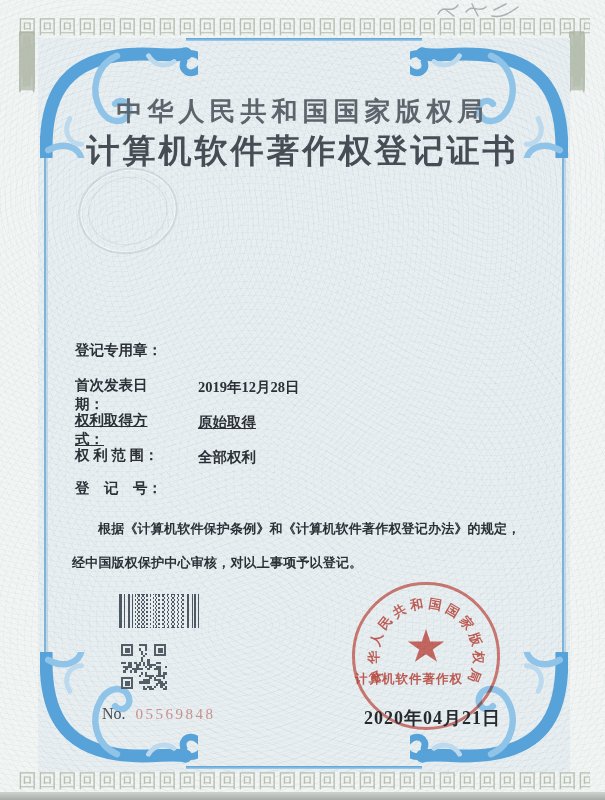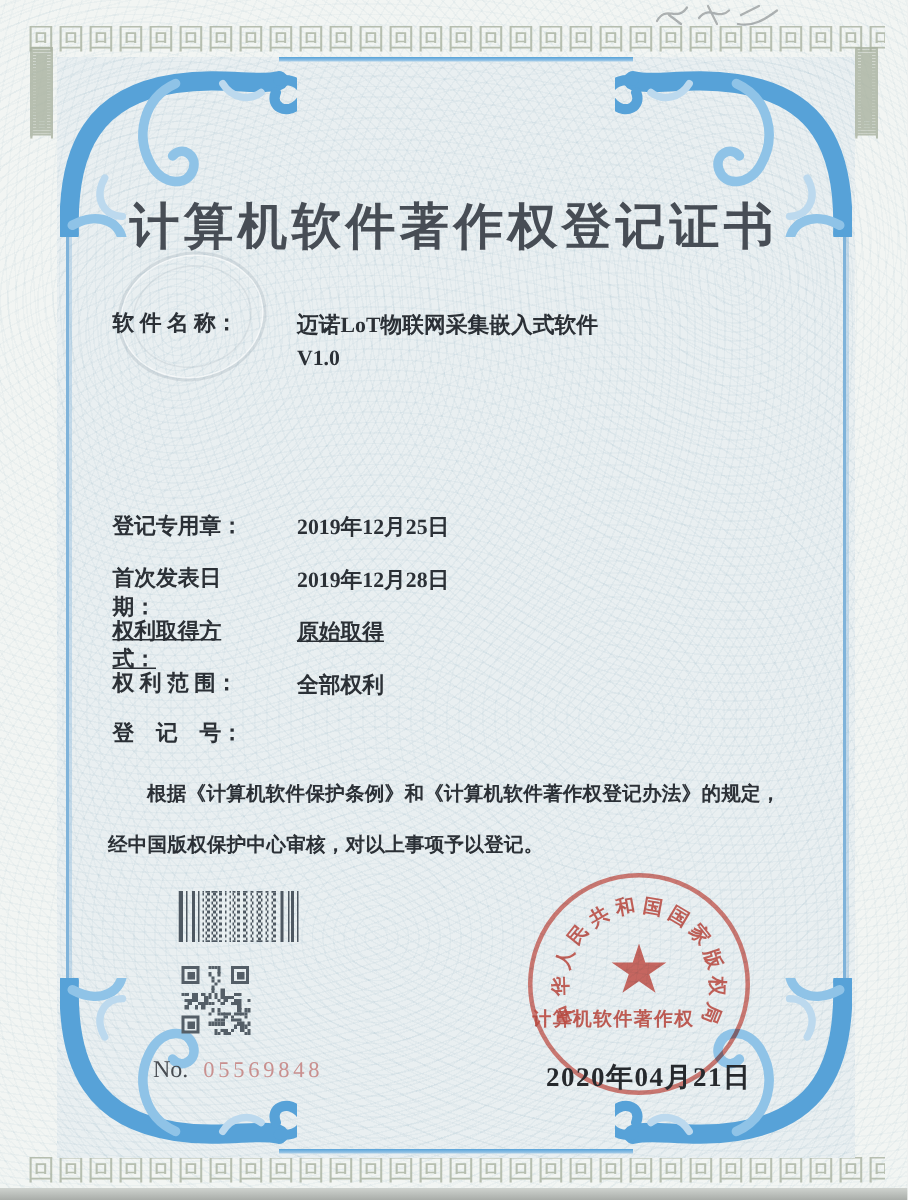--- a/index.html
+++ b/index.html
@@ -153,31 +153,26 @@
         <path d="M78 16 C56 26 50 52 62 72 c8 13 24 14 28 2 c3 -10 -8 -16 -14 -9" stroke="#8fc3e7" stroke-width="6.5"></path>
         <path d="M8 112 c18 -10 36 -2 34 16 c-2 13 -17 14 -19 4" stroke="#8fc3e7" stroke-width="6.5"></path>
         <path d="M30 80 c-8 14 0 26 12 26" stroke="#bcd9ee" stroke-width="5"></path>
         <path d="M110 16 c6 10 18 12 26 6" stroke="#bcd9ee" stroke-width="5"></path>
       </g>
     </svg>
   </div>
 
   <div class="emboss"></div>
 
+  <div class="title">中华人民共和国国家版权局</div>
   <div class="subtitle">计算机软件著作权登记证书</div>
 
 
-  <div class="row r1">
-    <span class="lbl">软 件 名 称：</span>
-    <span class="val"><span>迈诺LoT物联网采集嵌入式软件</span><br>
-      <span>V1.0</span></span>
-  </div>
   <div class="row r3">
     <span class="lbl">登记专用章：</span>
-    <span class="val">2019年12月25日</span>
   </div>
   <div class="row r4">
     <span class="lbl">首次发表日期：</span>
     <span class="val">2019年12月28日</span>
   </div>
   <div class="row r5">
     <span class="lbl">权利取得方式：</span>
     <span class="val">原始取得</span>
   </div>
   <div class="row r6">

